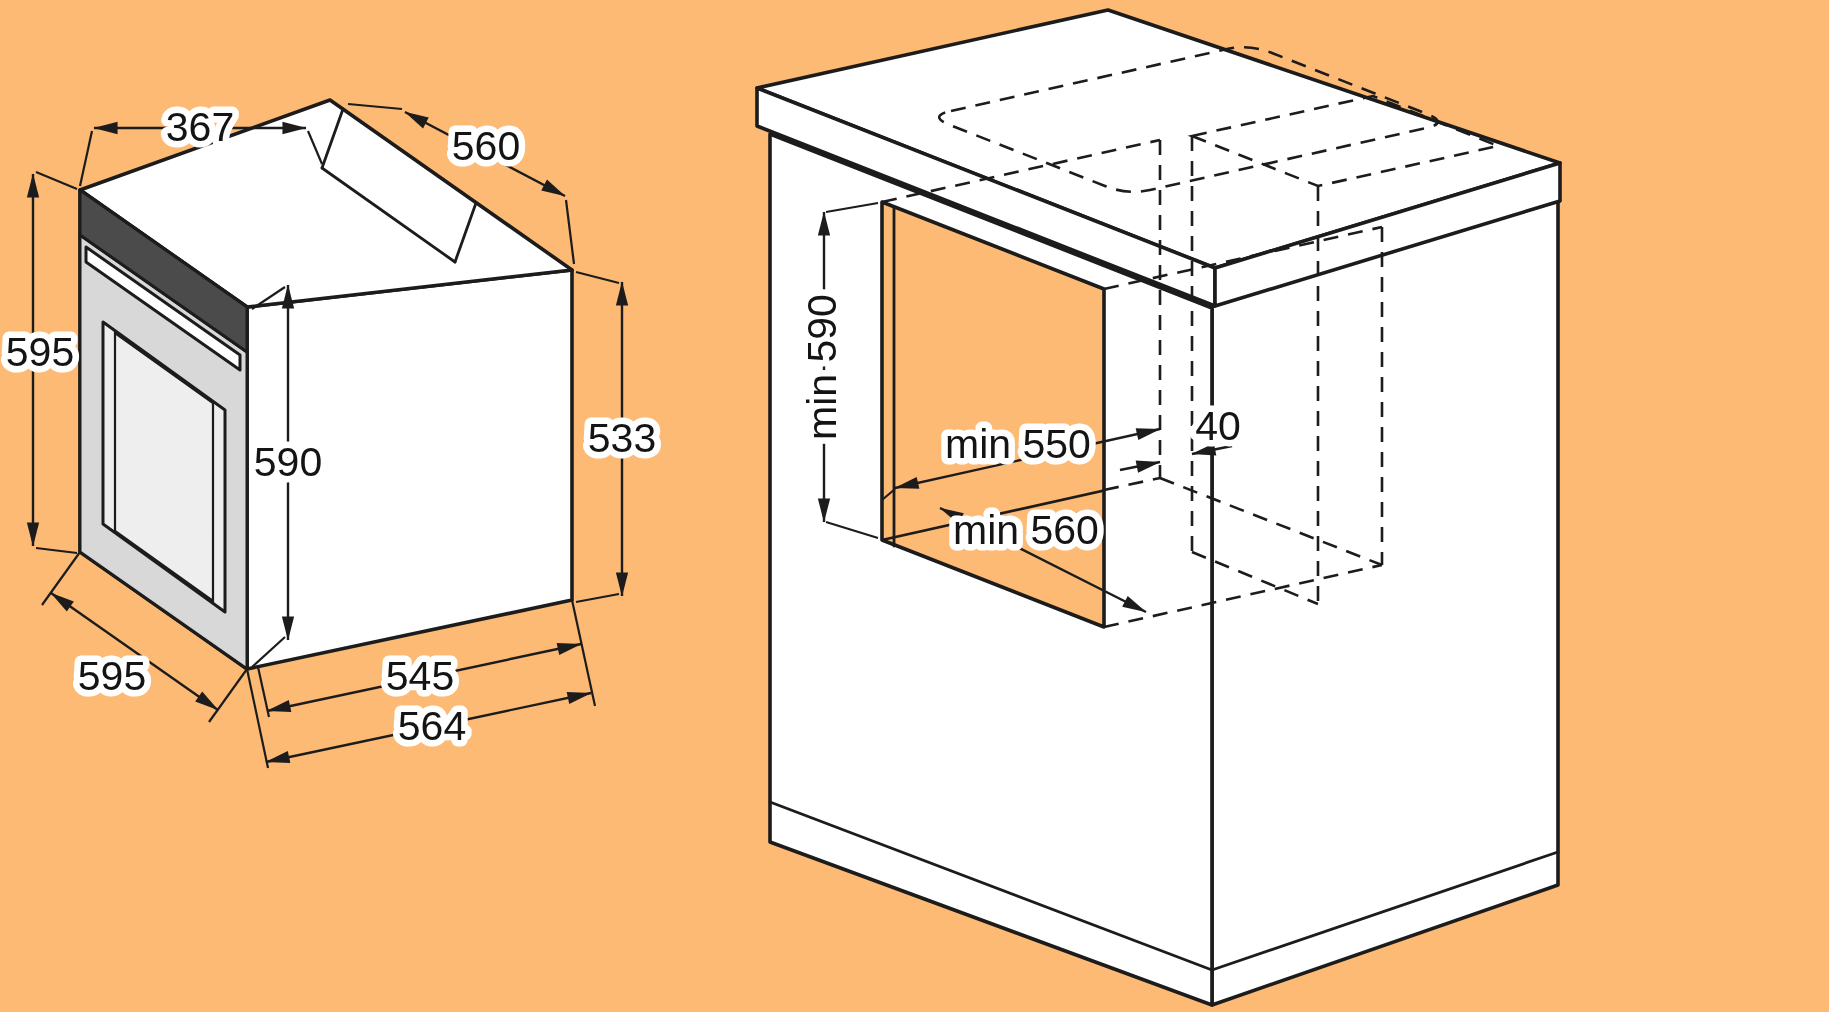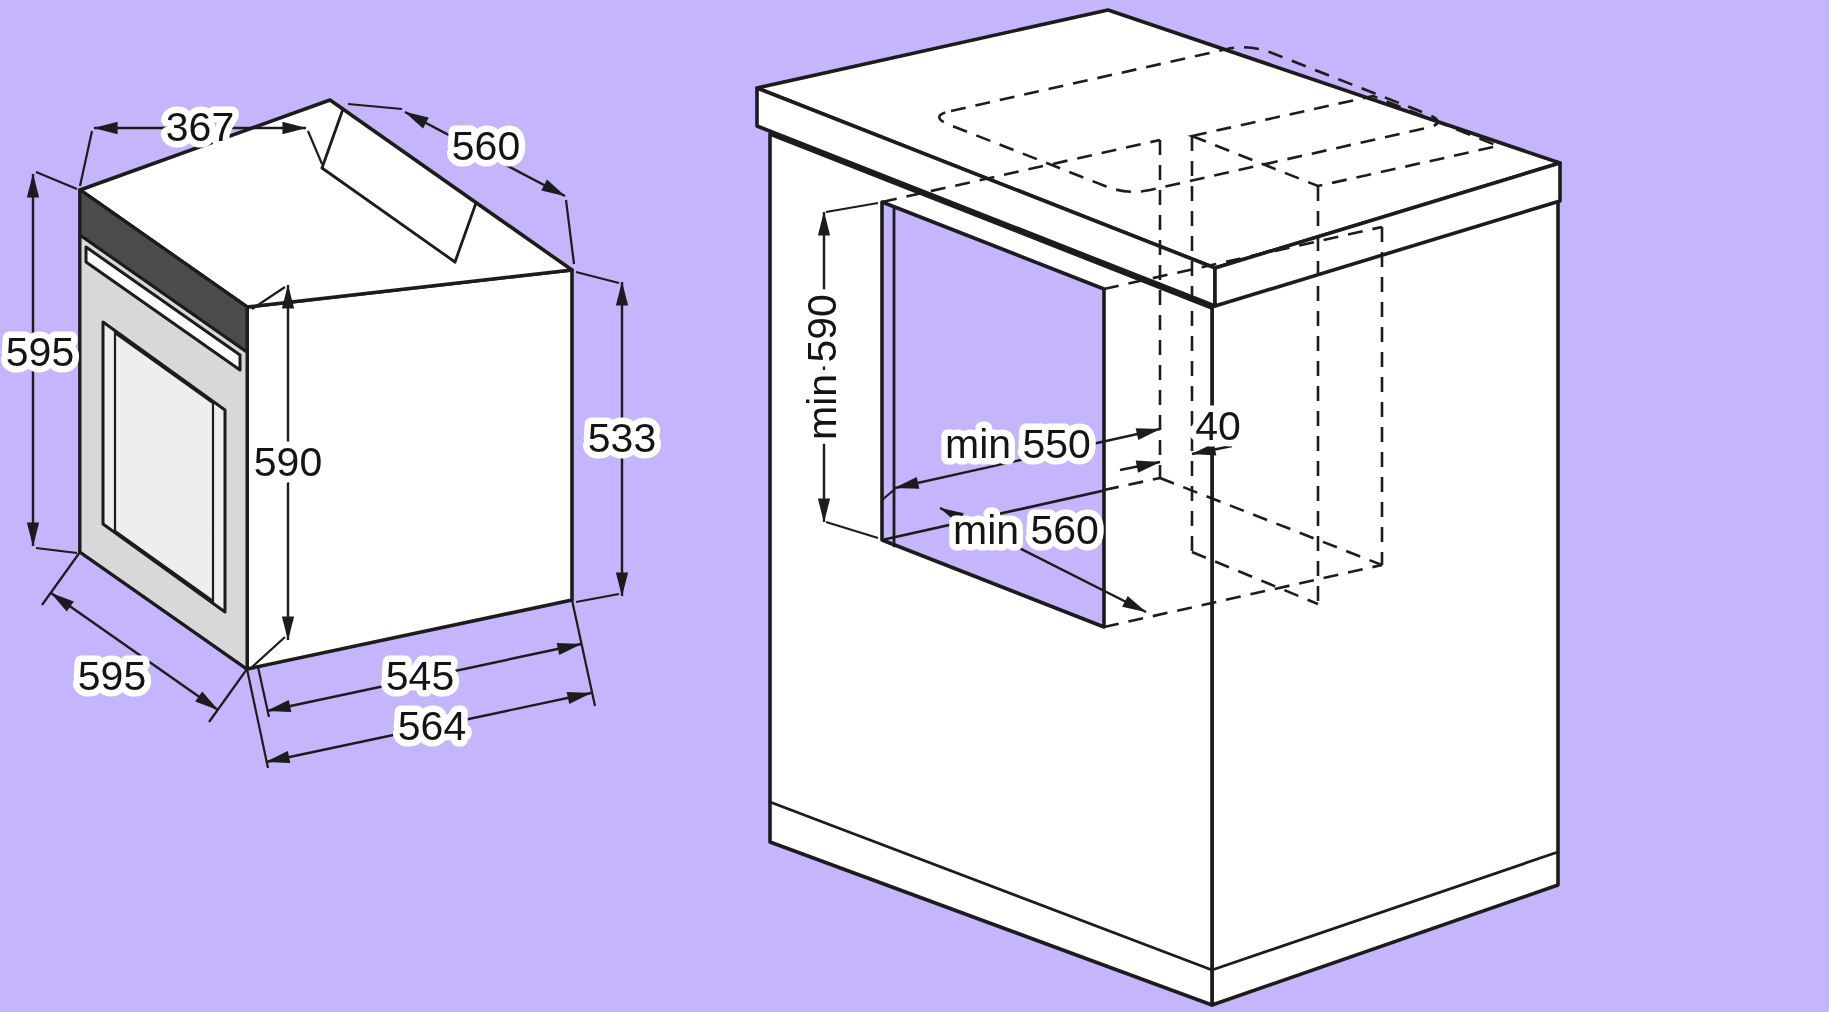--- a/index.html
+++ b/index.html
@@ -1,16 +1,16 @@
 <!DOCTYPE html>
 <html><head>
 <meta charset="utf-8">
 <style>
   html,body{margin:0;padding:0;background:#ffffff;}
-  .page{width:1829px;height:1012px;background:#c4b5fd;position:relative;overflow:hidden;}
+  .page{width:1829px;height:1012px;background:#fdba74;position:relative;overflow:hidden;}
   svg{display:block;}
   .face{fill:#ffffff;stroke:#1c1c1c;stroke-width:3.6;stroke-linejoin:round;}
   .panel{stroke:#1c1c1c;stroke-width:3;stroke-linejoin:round;}
   .ln2{stroke:#1c1c1c;stroke-width:2.8;fill:none;stroke-linecap:round;}
   .dash{stroke:#1c1c1c;stroke-width:2.6;fill:none;stroke-dasharray:15 10;}
   .dim{stroke:#1c1c1c;stroke-width:2.4;fill:none;}
   .ext{stroke:#1c1c1c;stroke-width:2.2;fill:none;}
   .lbl{font-family:"Liberation Sans","DejaVu Sans",sans-serif;font-size:41px;fill:#141414;
        paint-order:stroke;stroke:#ffffff;stroke-width:13px;stroke-linejoin:round;font-weight:400;}
 </style>

